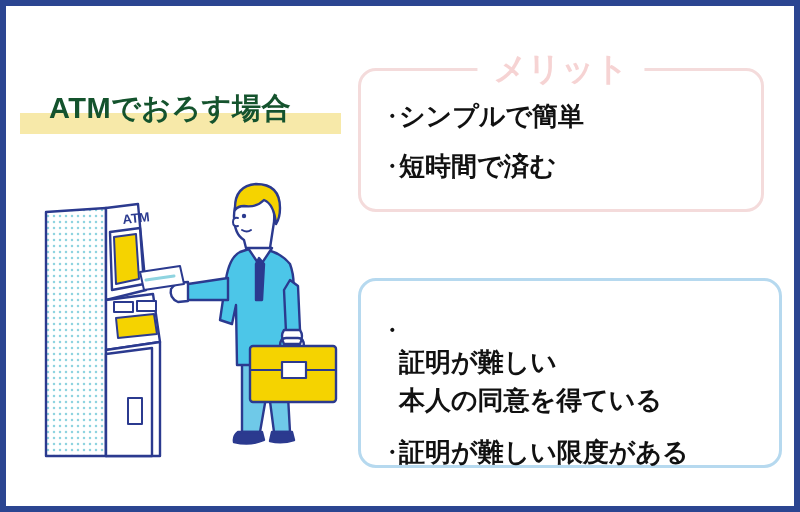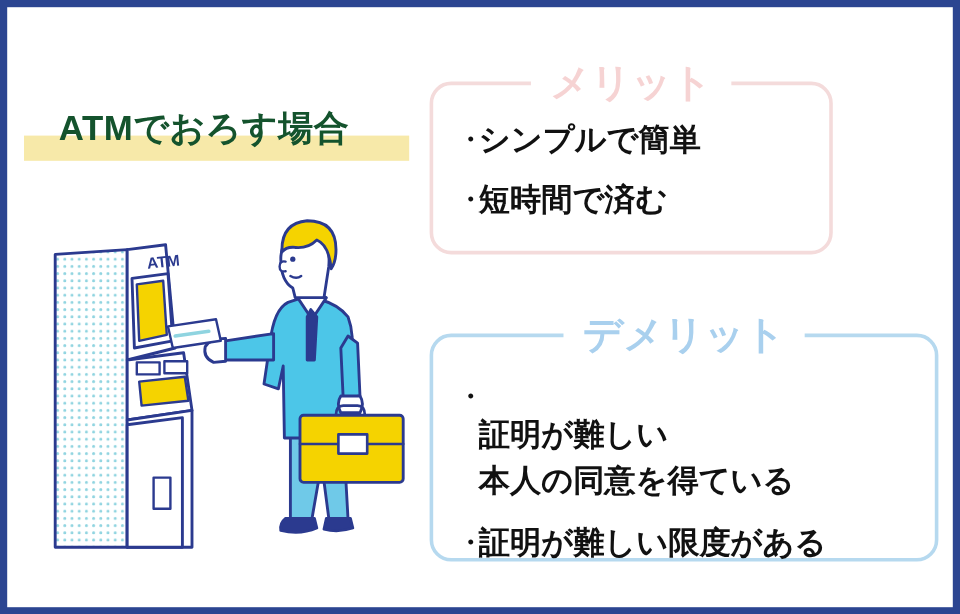--- a/index.html
+++ b/index.html
@@ -70,21 +70,21 @@
   
   .info-box {
     position: absolute;
     box-sizing: border-box;
     border-radius: 18px;
     background: #ffffff;
   }
   .box-merit {
     left: 358px;
     top: 68px;
-    width: 336px;
+    width: 406px;
     height: 144px;
     border: 3px solid #f4dbdb;
   }
   .box-demerit {
     left: 358px;
     top: 278px;
     width: 424px;
     height: 190px;
     border: 3px solid #b6d9ef;
   }
@@ -243,21 +243,20 @@
       <div class="bullet-row">
         <span class="bullet-dot">・</span>
         <span class="bullet-content">
           <span class="bullet-line"><span class="b">短時間</span><span class="n">で済む</span></span>
         </span>
       </div>
     </div>
   </div>
 
   <div class="info-box box-demerit">
-    <div class="box-title title-demerit">デメリット</div>
     <div class="box-body">
       <div class="bullet-row">
         <span class="bullet-dot">・</span>
         <span class="bullet-content">
           <span class="bullet-line b" style="display:block">証明が難しい</span>
           <span class="bullet-line n">本人の同意を得ている</span>
         </span>
       </div>
       <div class="bullet-row">
         <span class="bullet-dot">・</span>

